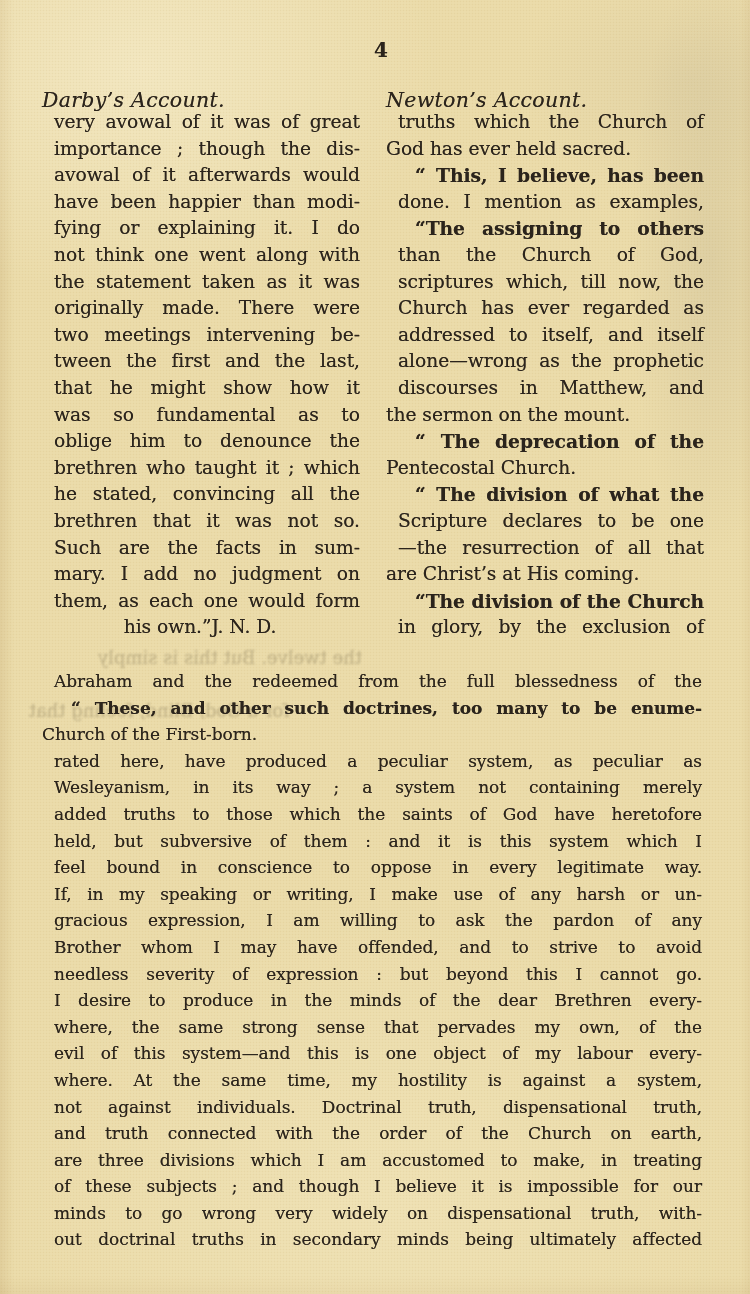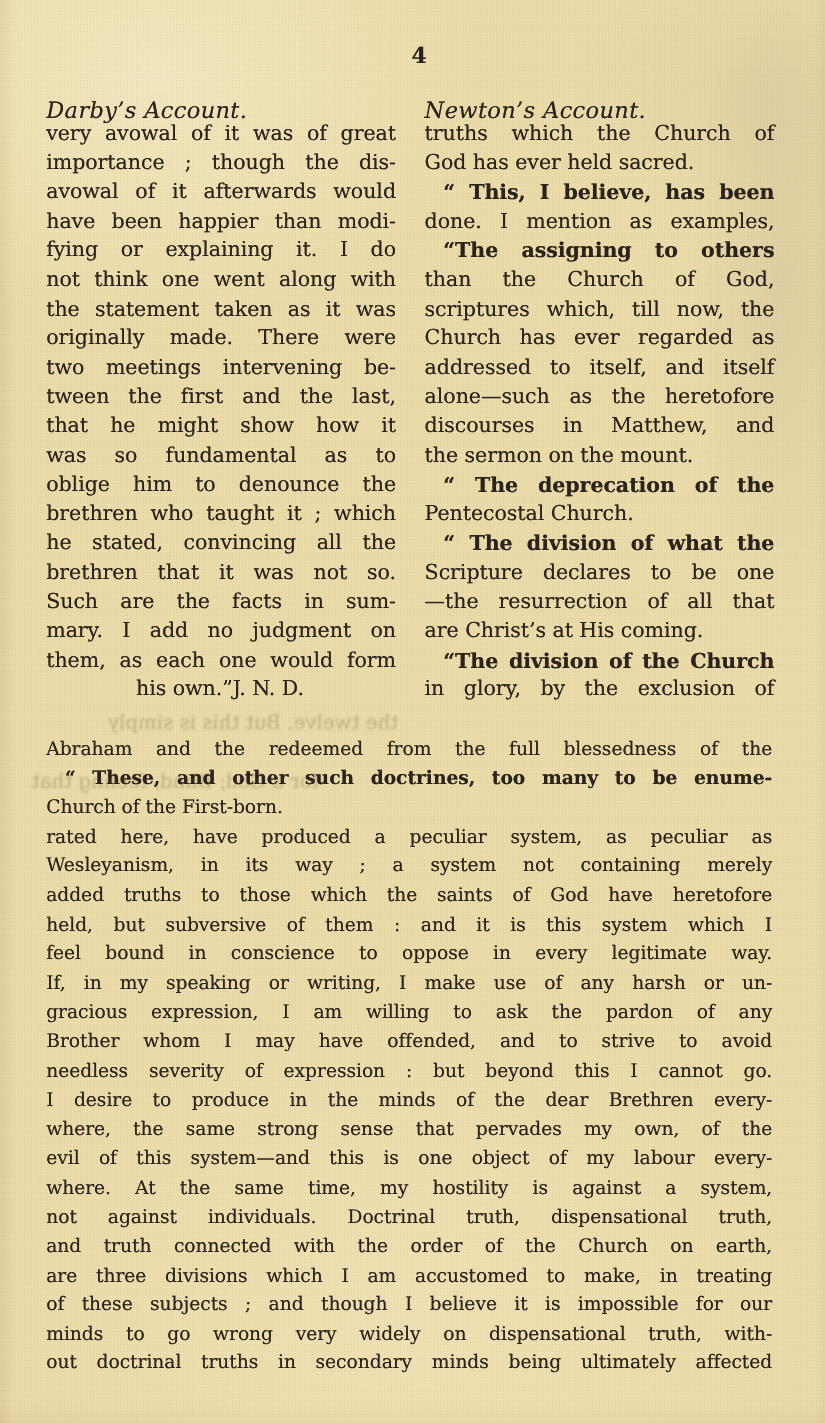--- a/index.html
+++ b/index.html
@@ -39,21 +39,21 @@
     position:absolute;top:109px;width:318px;
     font-size:18.7px;line-height:26.6px;
   }
   .textcol.left{left:42px;}
   .textcol.right{left:386px;}
   .fullblock{
     position:absolute;top:668px;left:42px;width:660px;
     font-size:17px;line-height:26.6px;
   }
   .ln{text-align:left;letter-spacing:-0.05px;}
-  .ln.just{text-align:justify;text-align-last:justify;}
+  .ln.just{text-align:justify;text-align-last:justify;margin-left:12px;}
   .ln.ind{padding-left:17px;font-weight:bold;}
   .ln.split{display:flex;justify-content:center;padding-right:2px;}
   .ghost{
     position:absolute;
     font-size:18px;line-height:24px;
     color:rgba(102,86,48,0.55);
     opacity:0.32;
     transform:scaleX(-1);
     filter:blur(1px);
     white-space:nowrap;
@@ -103,21 +103,21 @@
   <div class="textcol right">
       <div class="ln just">truths which the Church of</div>
       <div class="ln">God has ever held sacred.</div>
       <div class="ln just ind">“ This, I believe, has been</div>
       <div class="ln just">done. I mention as examples,</div>
       <div class="ln just ind">“The assigning to others</div>
       <div class="ln just">than the Church of God,</div>
       <div class="ln just">scriptures which, till now, the</div>
       <div class="ln just">Church has ever regarded as</div>
       <div class="ln just">addressed to itself, and itself</div>
-      <div class="ln just">alone—such as the heretofore</div>
+      <div class="ln just">alone—wrong as the prophetic</div>
       <div class="ln just">discourses in Matthew, and</div>
       <div class="ln">the sermon on the mount.</div>
       <div class="ln just ind">“ The deprecation of the</div>
       <div class="ln">Pentecostal Church.</div>
       <div class="ln just ind">“ The division of what the</div>
       <div class="ln just">Scripture declares to be one</div>
       <div class="ln just">—the resurrection of all that</div>
       <div class="ln">are Christ’s at His coming.</div>
       <div class="ln just ind">“The division of the Church</div>
       <div class="ln just">in glory, by the exclusion of</div>

